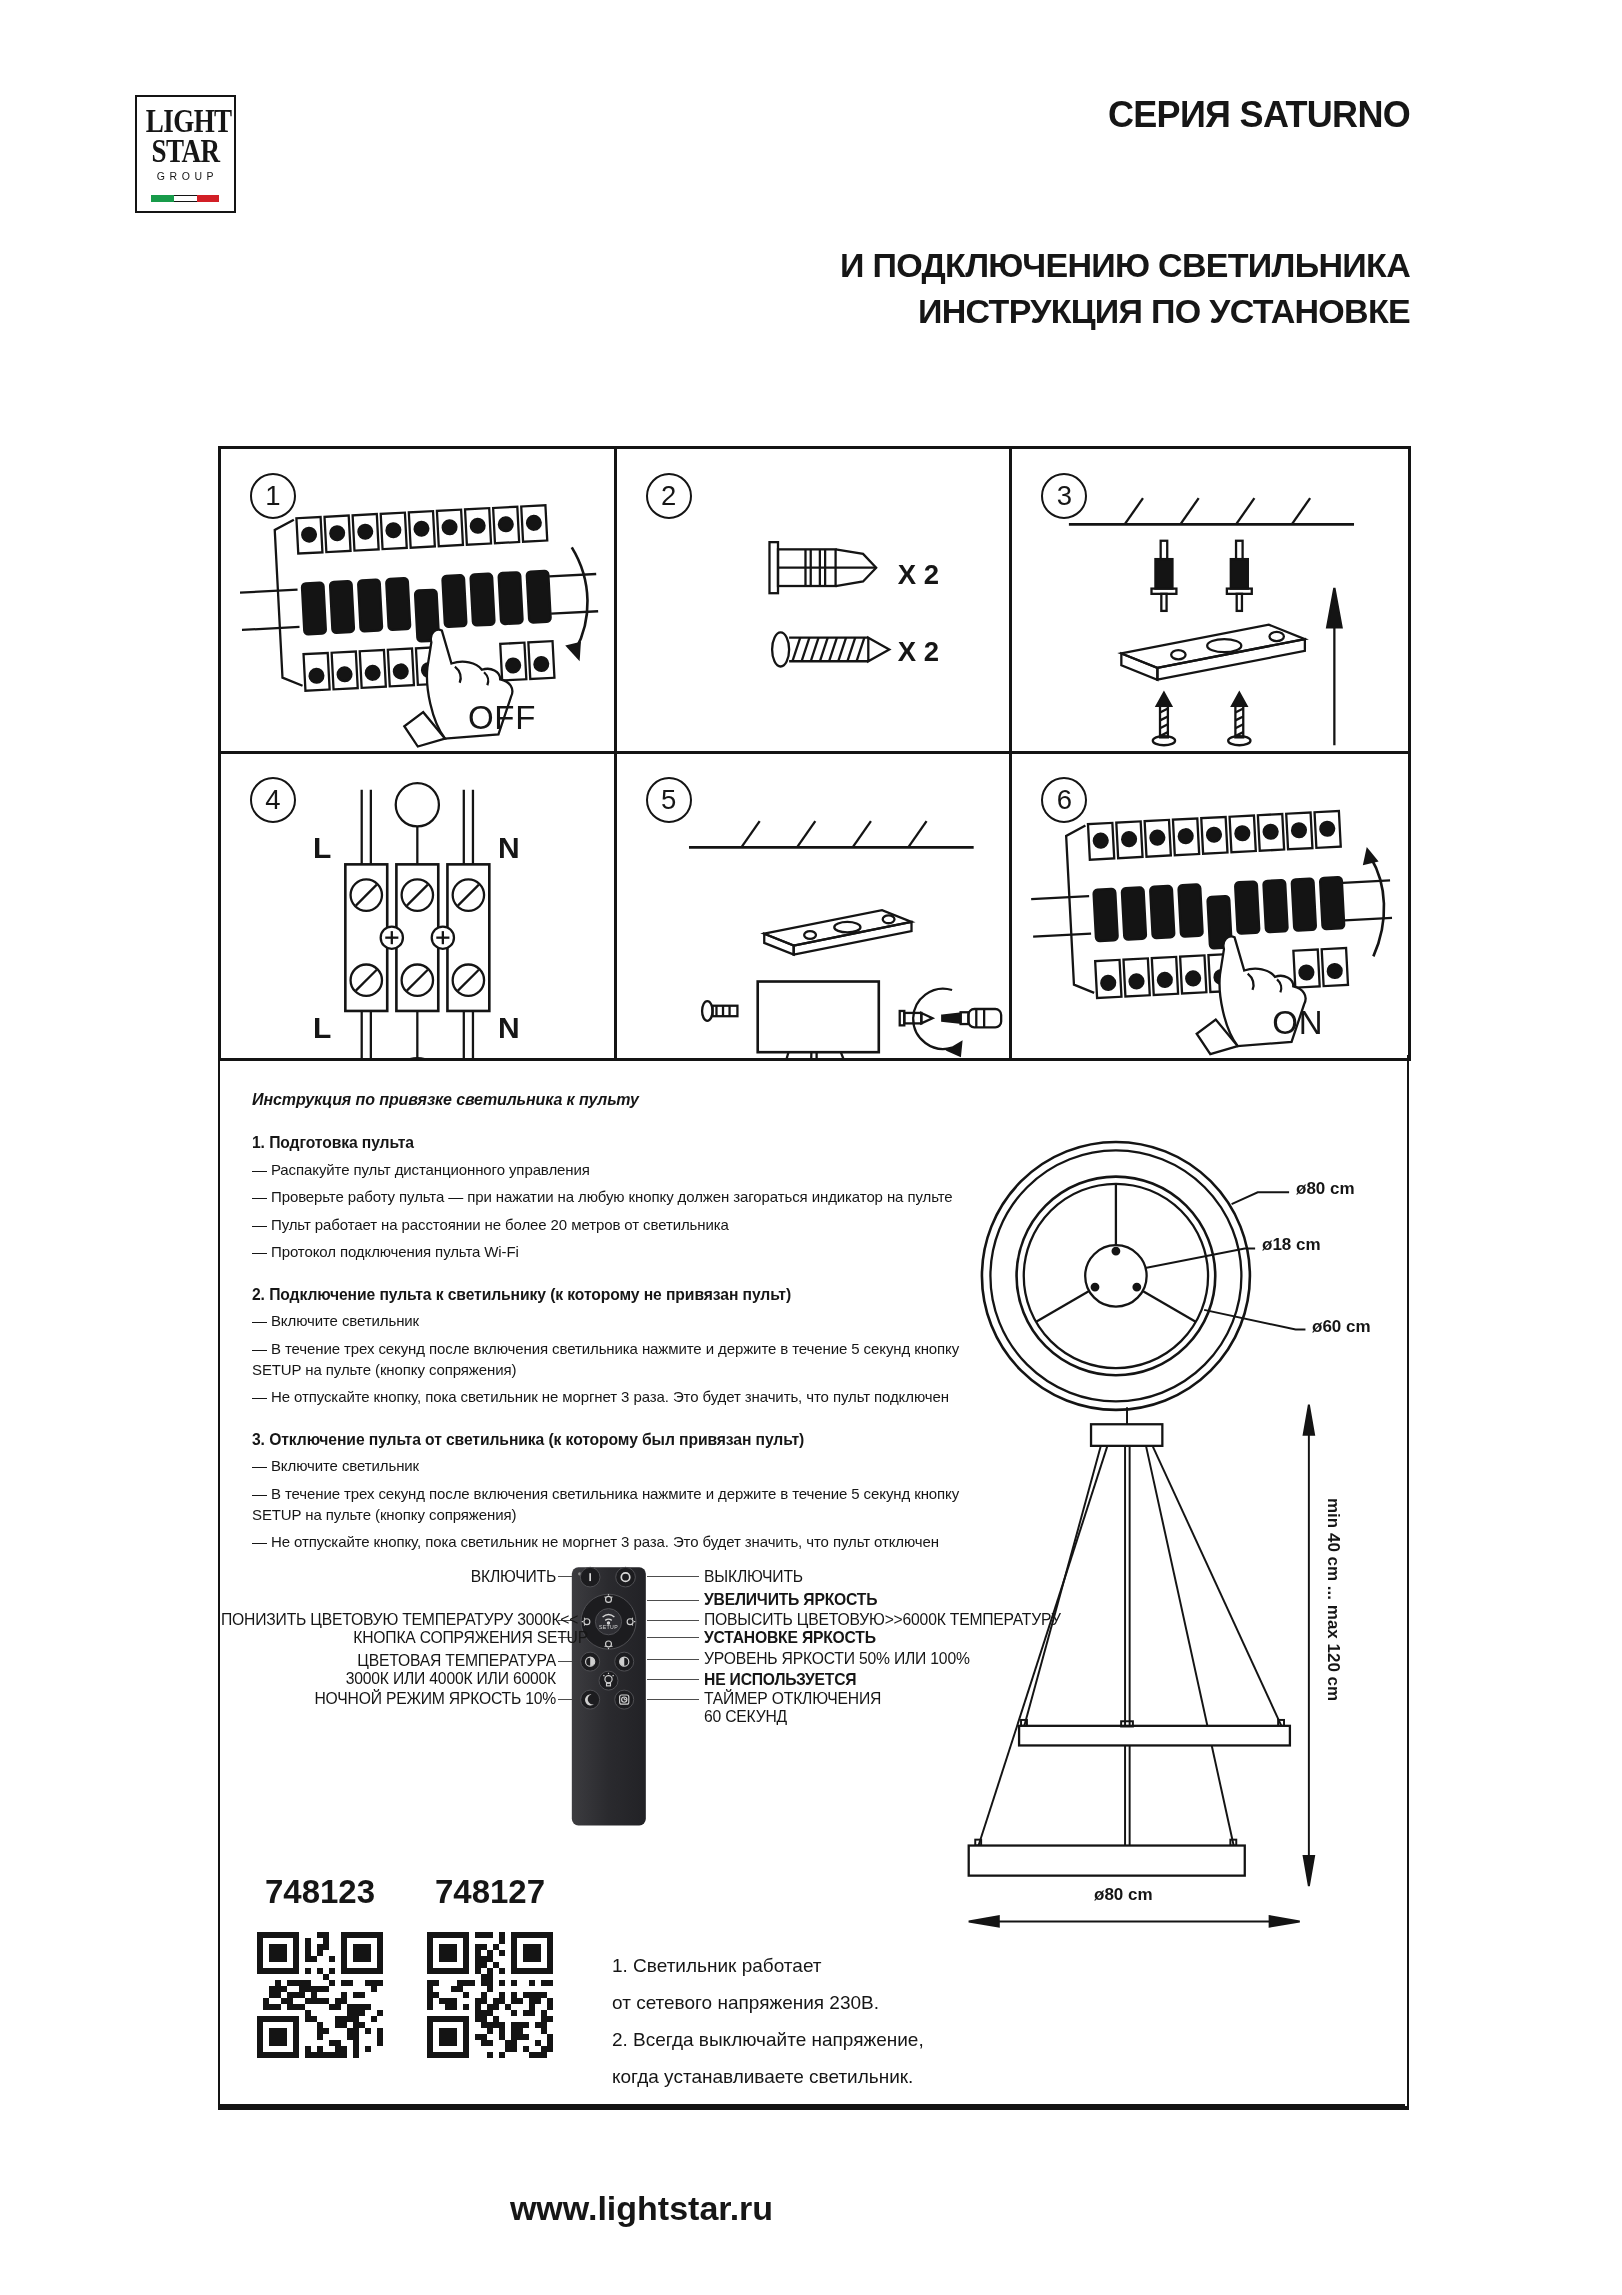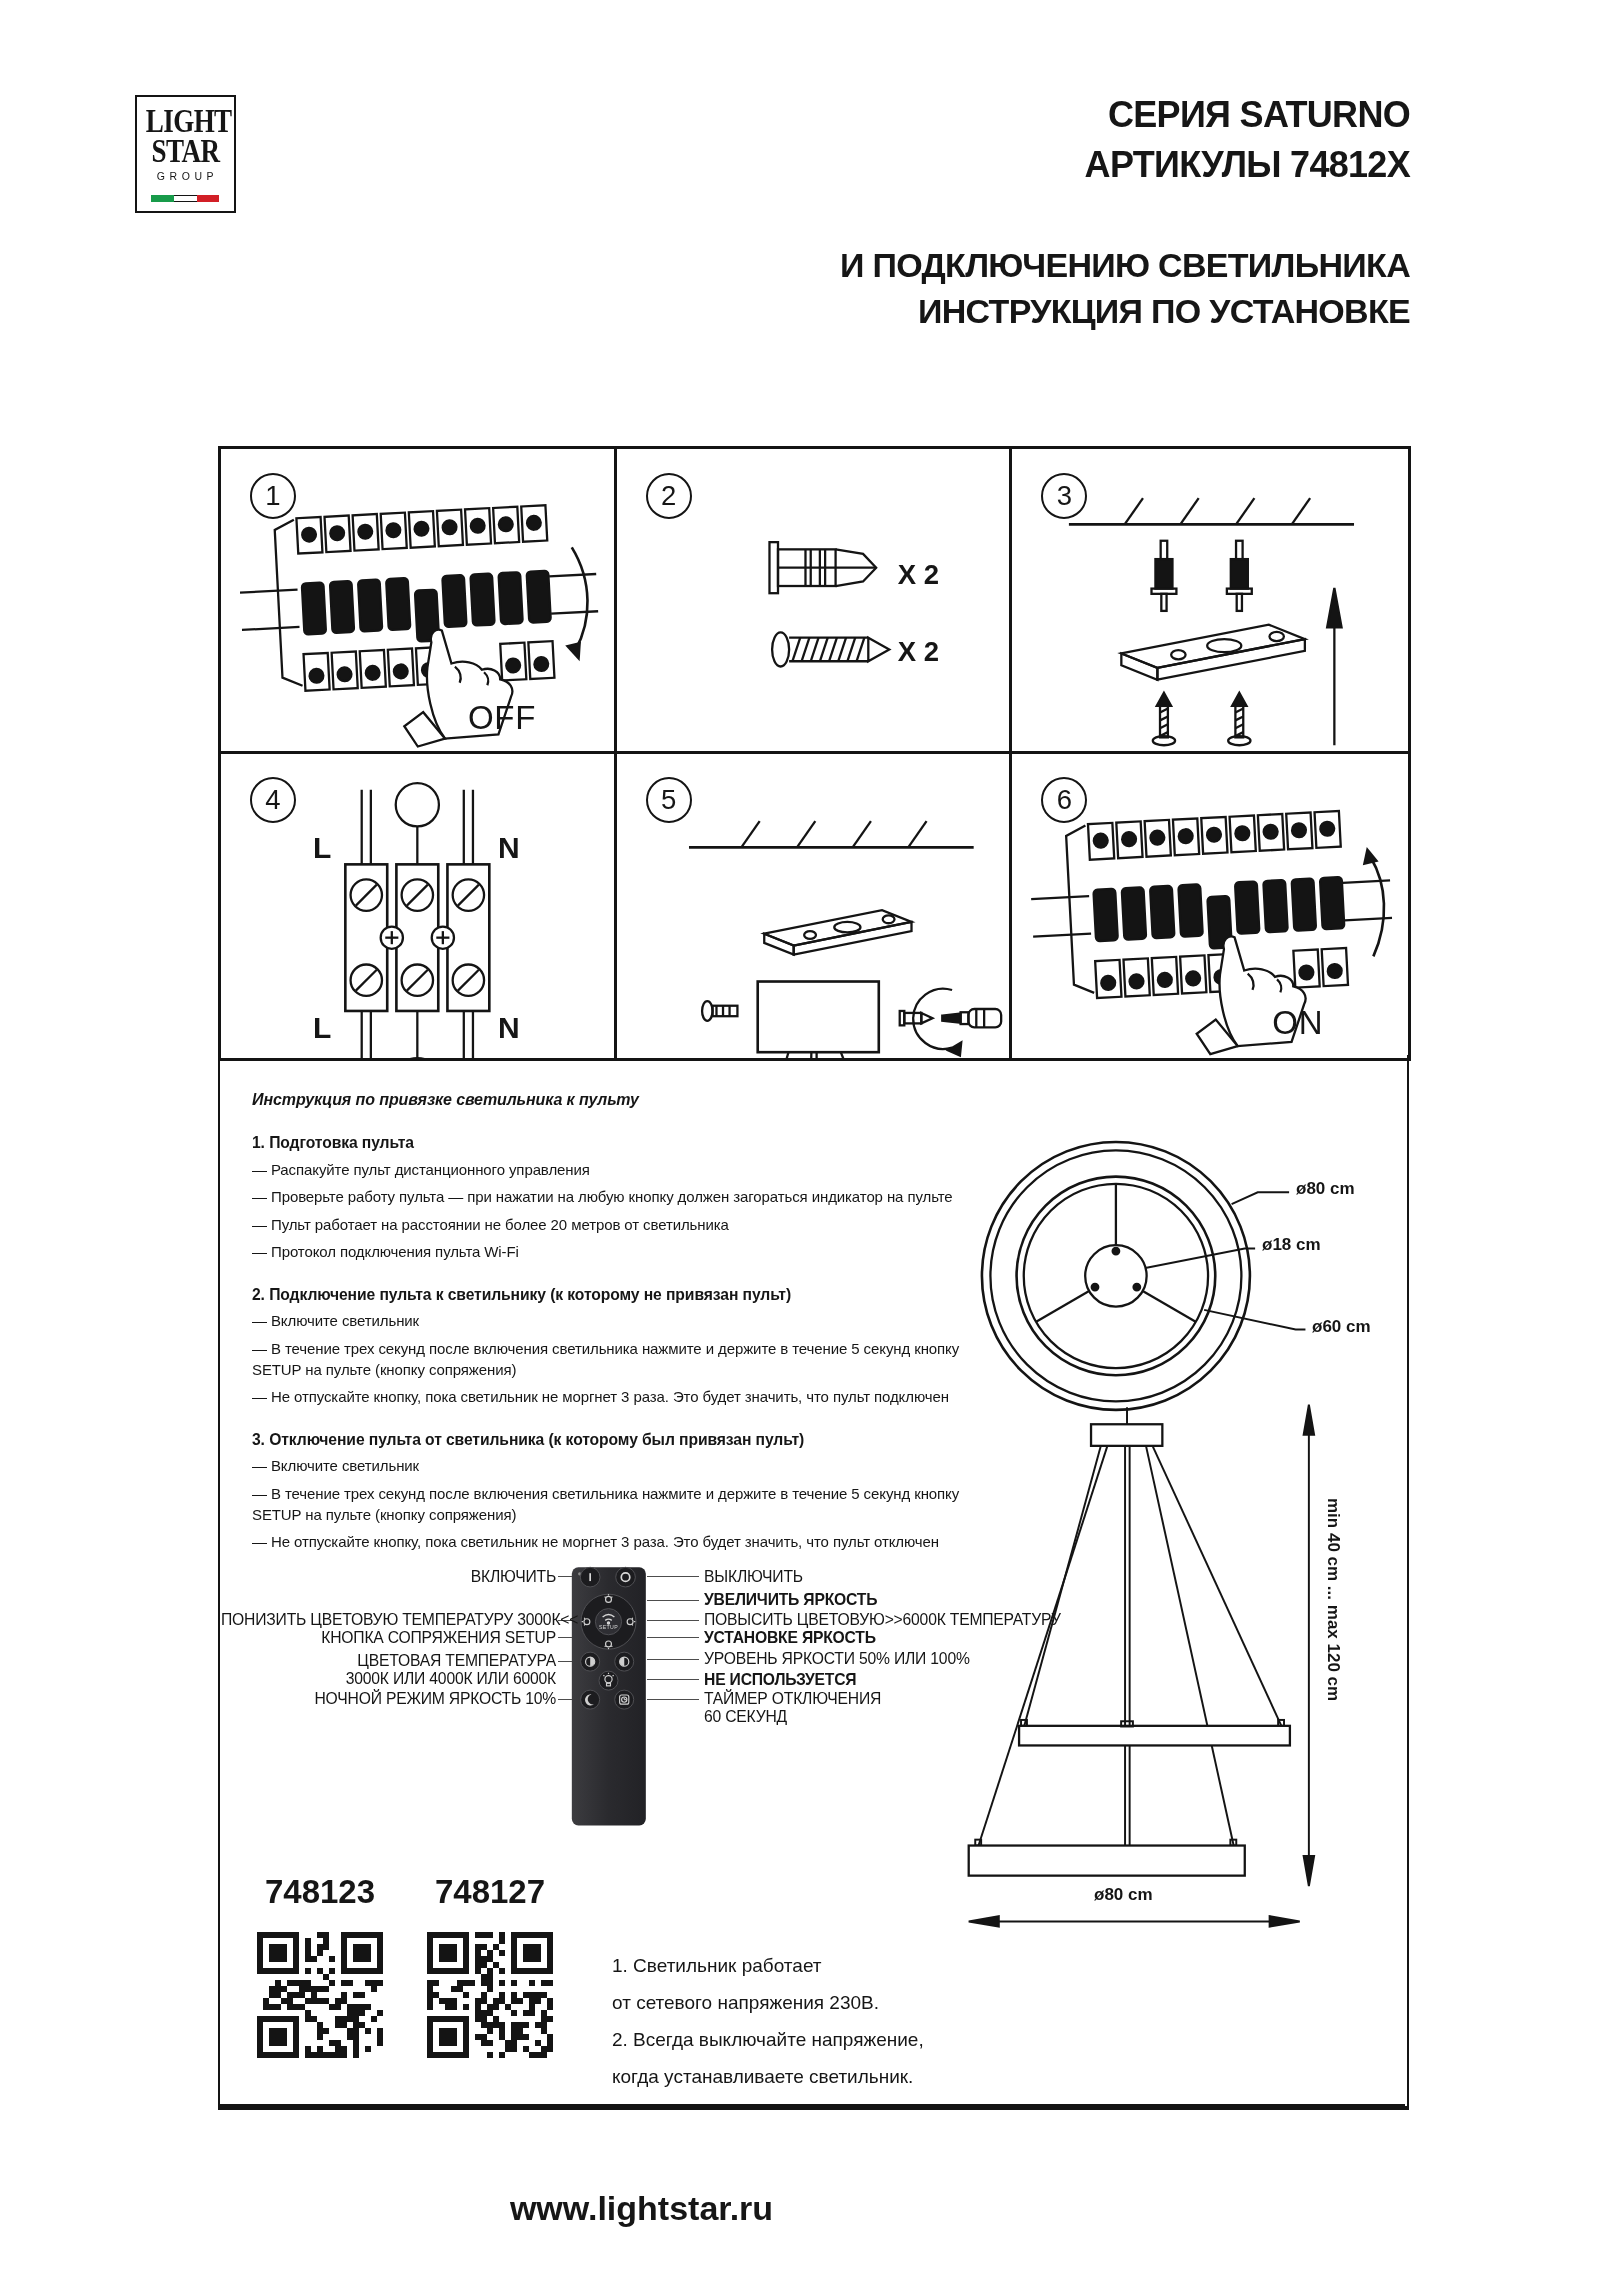--- a/index.html
+++ b/index.html
@@ -130,21 +130,20 @@
     <div class="logo-group">GROUP</div>
     <div class="flag">
       <div class="f-green"></div>
         <div class="f-white"></div>
         <div class="f-red"></div>
     </div>
   </div>
 
   <div class="abs hdr hdr-series">
     <div>СЕРИЯ SATURNO</div>
-    <div>АРТИКУЛЫ 74812X</div>
   </div>
   <div class="abs hdr hdr-title">
     <div>И ПОДКЛЮЧЕНИЮ СВЕТИЛЬНИКА</div>
     <div>ИНСТРУКЦИЯ ПО УСТАНОВКЕ</div>
   </div>
 
   <div class="abs grid">
 
     <div class="cell">
       <div class="num">1</div>
@@ -515,21 +514,21 @@
   <div class="conn" style="left:647px;top:1576px;width:52px;"></div>
   <div class="conn" style="left:647px;top:1600px;width:52px;"></div>
   <div class="conn" style="left:647px;top:1620px;width:52px;"></div>
   <div class="conn" style="left:647px;top:1637px;width:52px;"></div>
   <div class="conn" style="left:647px;top:1659px;width:52px;"></div>
   <div class="conn" style="left:647px;top:1679px;width:52px;"></div>
   <div class="conn" style="left:647px;top:1699px;width:52px;"></div>
 
   <div class="rlab left" style="top:1568px;">ВКЛЮЧИТЬ</div>
   <div class="rlab left" style="top:1611px;">ПОНИЗИТЬ ЦВЕТОВУЮ ТЕМПЕРАТУРУ 3000К&lt;&lt;</div>
-  <div class="rlab left" style="top:1629px;">КНОПКА СОПРЯЖЕНИЯ SETUP</div>
+  <div class="rlab left" style="top:1629px;padding-left:32px;">КНОПКА СОПРЯЖЕНИЯ SETUP</div>
   <div class="rlab left" style="top:1652px;">ЦВЕТОВАЯ ТЕМПЕРАТУРА</div>
   <div class="rlab left" style="top:1670px;">3000К ИЛИ 4000К ИЛИ 6000К</div>
   <div class="rlab left" style="top:1690px;">НОЧНОЙ РЕЖИМ ЯРКОСТЬ 10%</div>
 
   <div class="rlab right" style="top:1568px;">ВЫКЛЮЧИТЬ</div>
   <div class="rlab right b" style="top:1591px;">УВЕЛИЧИТЬ ЯРКОСТЬ</div>
   <div class="rlab right" style="top:1611px;">ПОВЫСИТЬ ЦВЕТОВУЮ&gt;&gt;6000К ТЕМПЕРАТУРУ</div>
   <div class="rlab right b" style="top:1629px;">УСТАНОВКЕ ЯРКОСТЬ</div>
   <div class="rlab right" style="top:1650px;">УРОВЕНЬ ЯРКОСТИ 50% ИЛИ 100%</div>
   <div class="rlab right b" style="top:1671px;">НЕ ИСПОЛЬЗУЕТСЯ</div>

